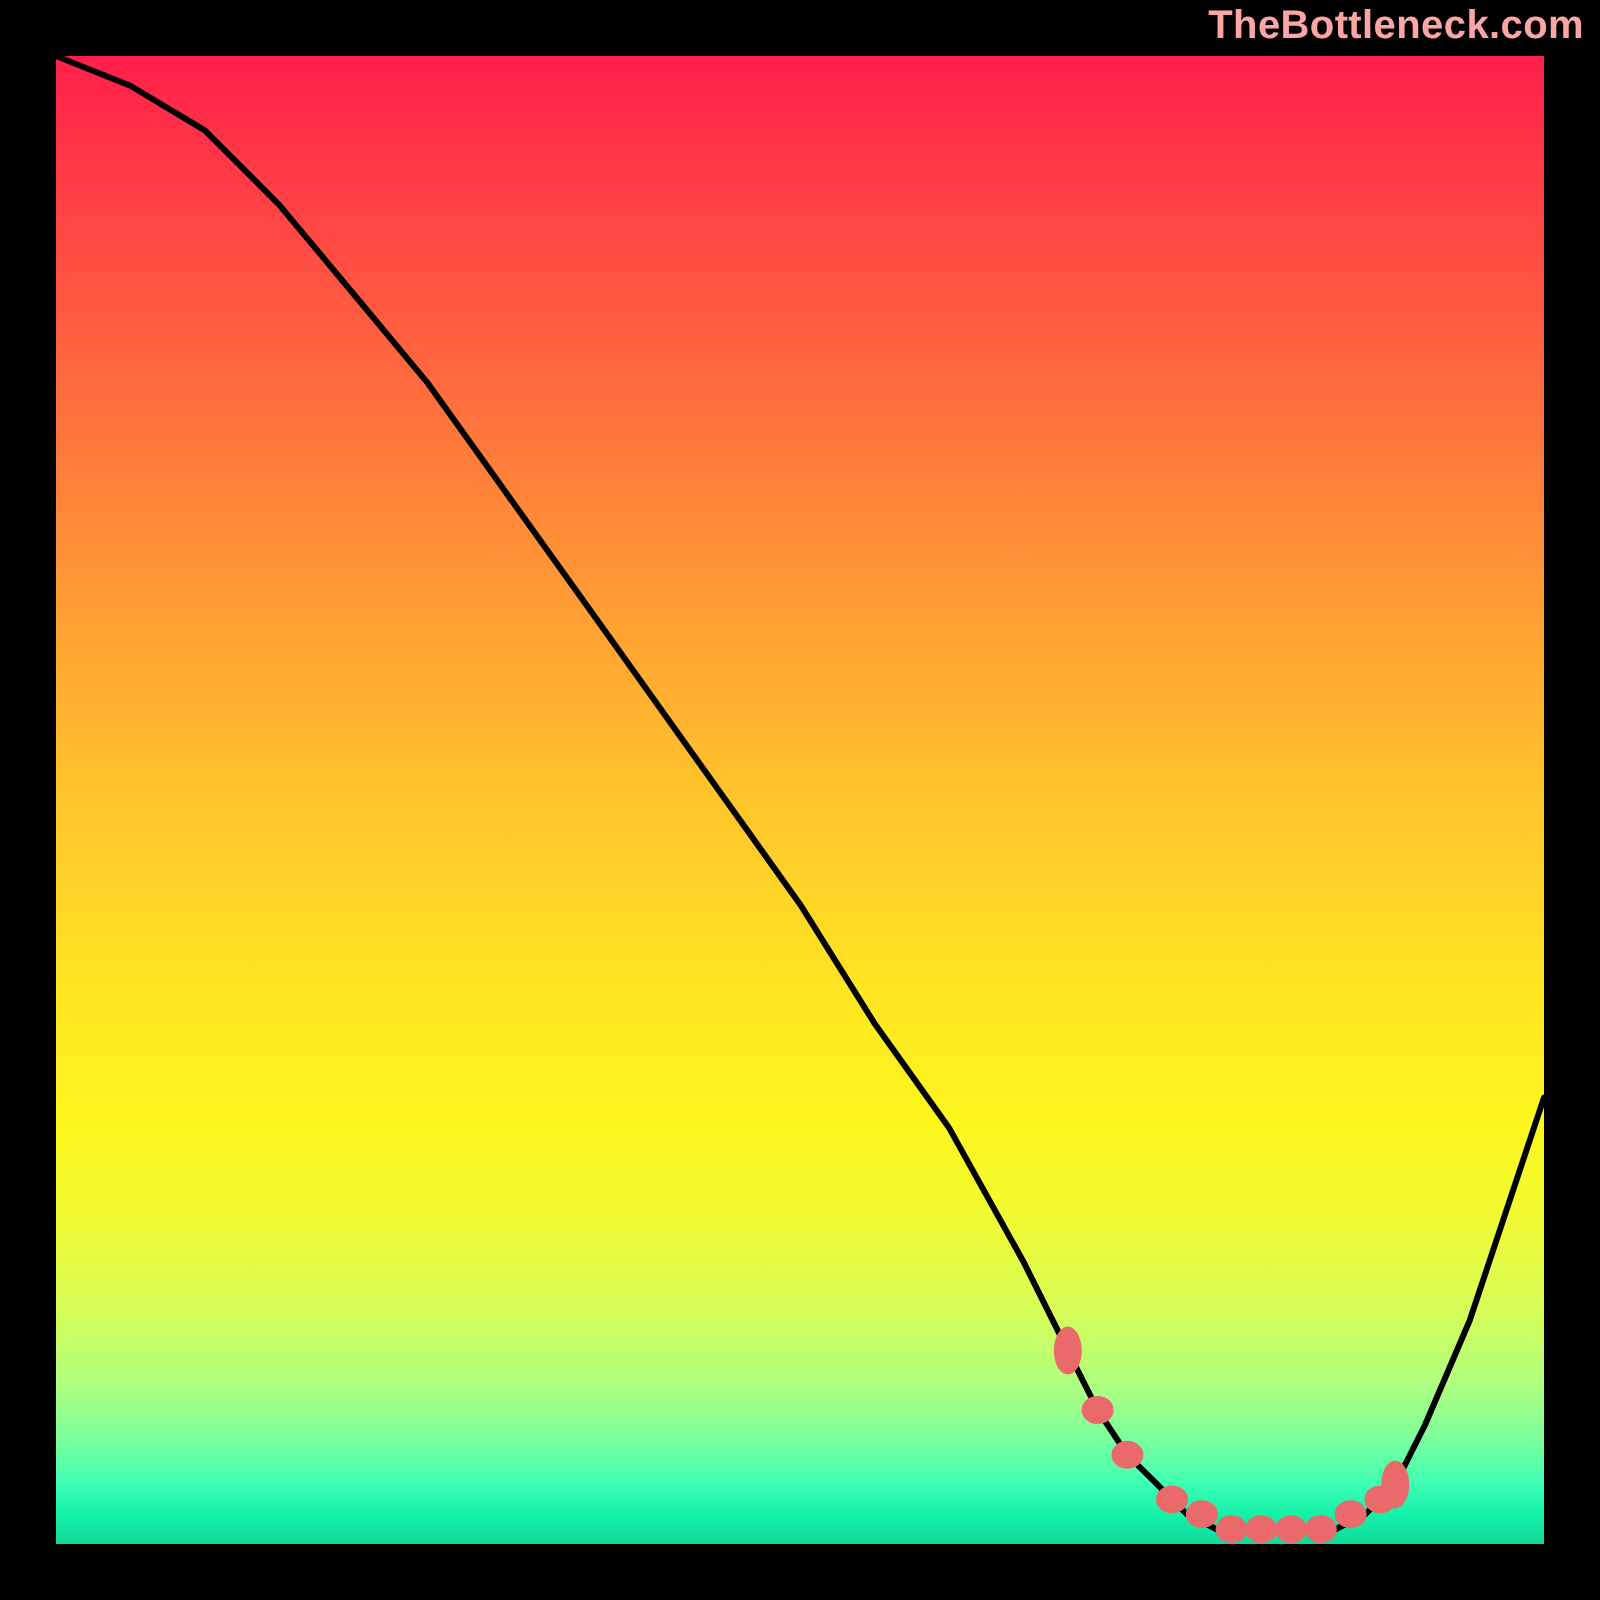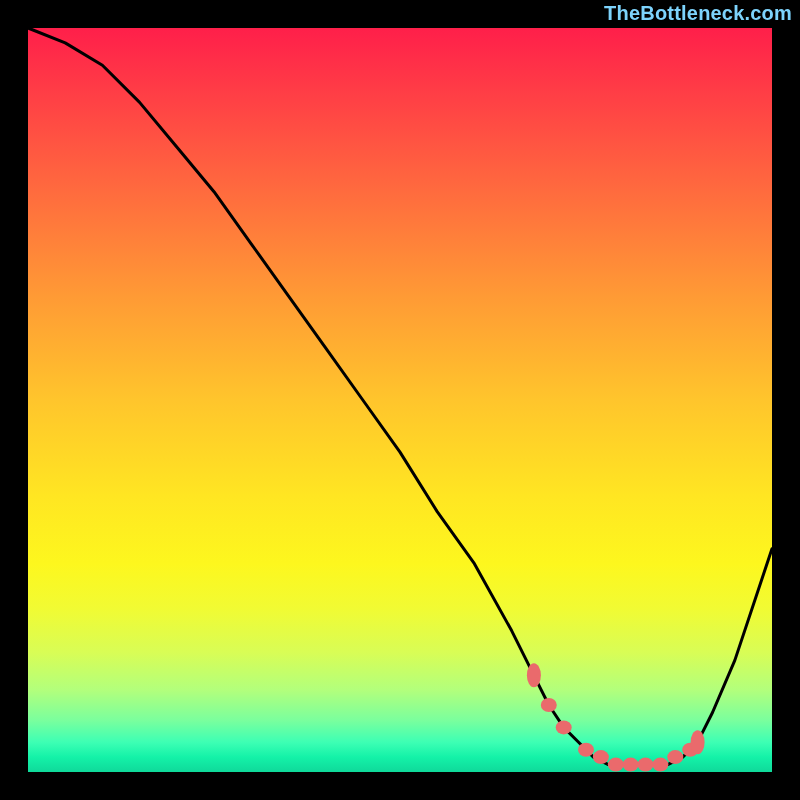--- a/index.html
+++ b/index.html
@@ -14,21 +14,21 @@
   .frame {
     position: relative;
     width: 800px;
     height: 800px;
     background: #000;
   }
   .watermark {
     position: absolute;
     top: 2px;
     right: 8px;
-    color: #7dd3fc;
+    color: #fca5a5;
     font-size: 20px;
     font-weight: 600;
     letter-spacing: 0.2px;
     z-index: 10;
   }
   .plot {
     position: absolute;
     left: 28px;
     top: 28px;
     width: 744px;

